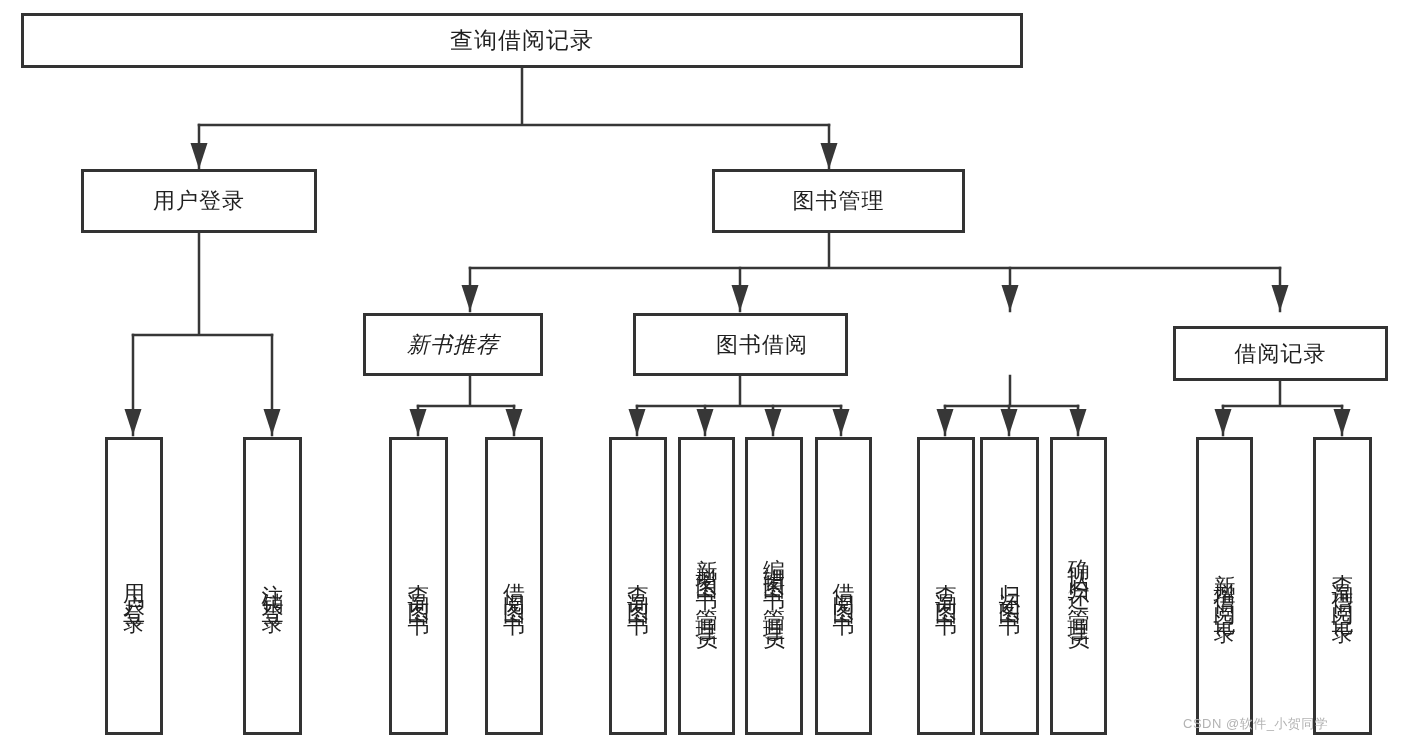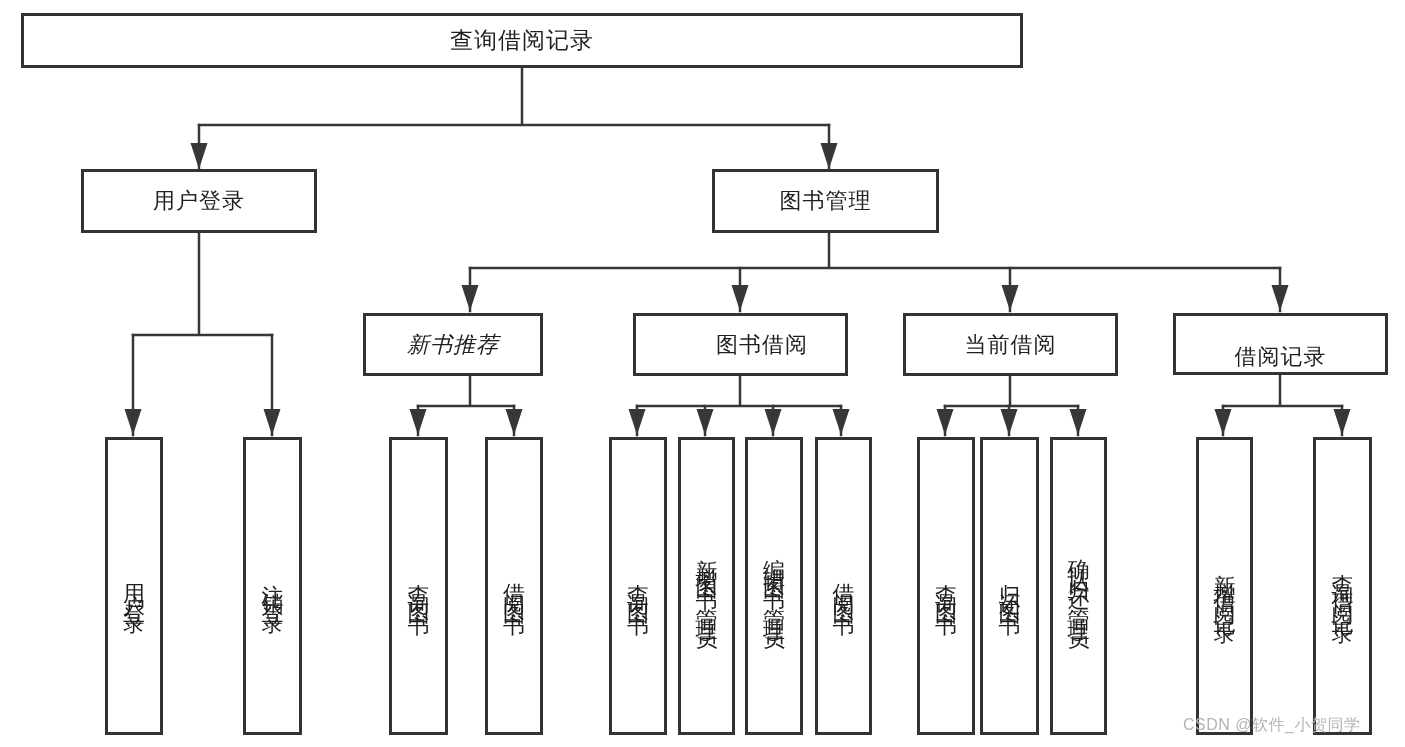--- a/index.html
+++ b/index.html
@@ -35,21 +35,21 @@
   .leaf span {
     writing-mode: vertical-rl;
     font-size: 22px;
     letter-spacing: 10px;
     line-height: 1;
   }
   .watermark {
     position: absolute;
     left: 1183px;
     top: 715px;
-    font-size: 16px;
+    font-size: 13px;
     color: #b3b3b3;
     letter-spacing: 0.5px;
     white-space: nowrap;
     z-index: 3;
   }
 </style>
 </head>
 <body>
 
 <div class="canvas">
@@ -95,34 +95,31 @@
     <line class="ln" x1="1342" y1="406" x2="1342" y2="435" marker-end="url(#ah)"></line>
   </svg>
 
   <div class="box lvl1" style="left:21px; top:13px; width:1002px; height:55px;">
     <span>查询借阅记录</span>
   </div>
 
   <div class="box lvl2" style="left:81px; top:169px; width:236px; height:64px;">
     <span>用户登录</span>
   </div>
-  <div class="box lvl2" style="left:712px; top:169px; width:227px; height:64px;">
+  <div class="box lvl2" style="left:712px; top:169px; width:253px; height:64px;">
     <span>图书管理</span>
   </div>
 
   <div class="box lvl3" style="left:363px; top:313px; width:180px; height:63px;font-style:italic;">
     <span>新书推荐</span>
   </div>
   <div class="box lvl3" style="left:633px; top:313px; width:215px; height:63px;padding-left:43px;">
     <span>图书借阅</span>
   </div>
-  <div class="box lvl3" style="left:903px; top:313px; width:215px; height:63px;">
-    <span>当前借阅</span>
-  </div>
-  <div class="box lvl3" style="left:1173px; top:313px; width:215px; height:62px;align-items:flex-end;">
+  <div class="box lvl3" style="left:1173px; top:326px; width:215px; height:55px;">
     <span>借阅记录</span>
   </div>
 
   <div class="box leaf" style="left:105px; top:437px; width:58px; height:298px;">
     <span>用户登录</span>
   </div>
   <div class="box leaf" style="left:243px; top:437px; width:59px; height:298px;">
     <span>注销登录</span>
   </div>
 

